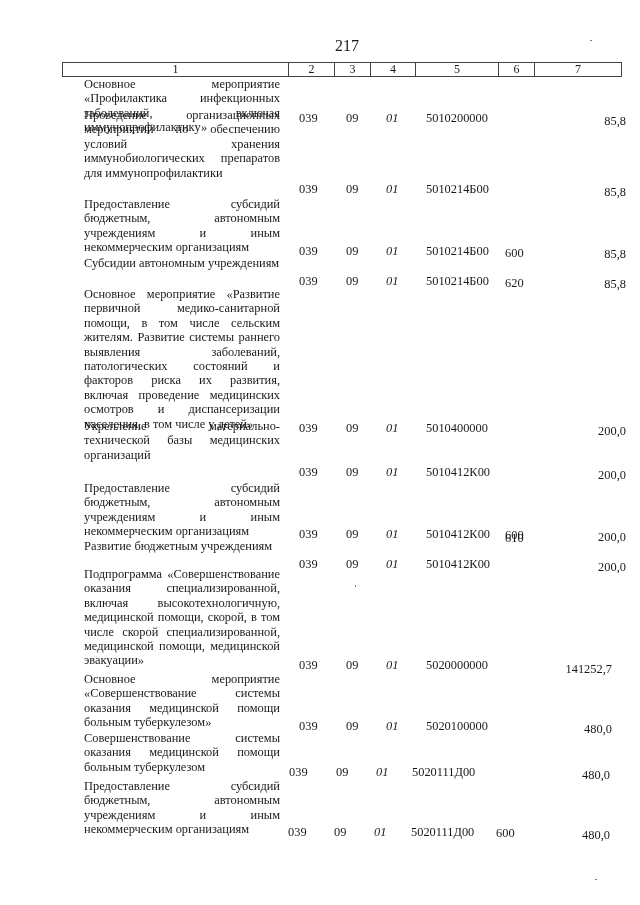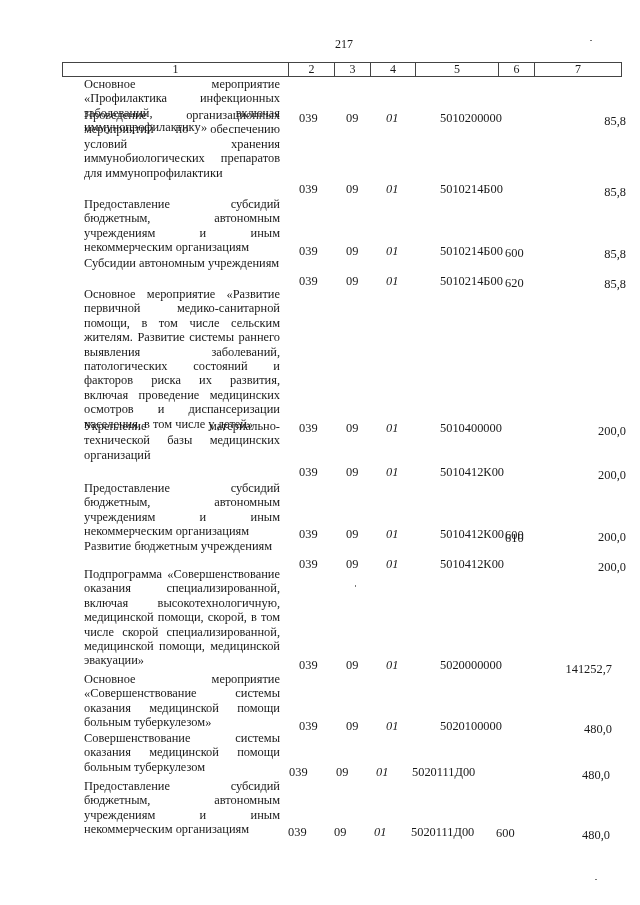--- a/index.html
+++ b/index.html
@@ -3,21 +3,21 @@
   <meta charset="utf-8">
   <style>
     html, body { margin: 0; padding: 0; background: #ffffff; }
     body {
       width: 640px; height: 905px; position: relative; overflow: hidden;
       font-family: "Liberation Serif", "DejaVu Serif", serif;
       color: #1a1a1a;
     }
     .page-number {
       position: absolute; left: 335px; top: 37px;
-      font-size: 12px;
+      font-size: 16px;
     }
     .speck { position: absolute; width: 2px; height: 1px; background: #777; }
     .header-row {
       position: absolute; left: 62px; top: 62px; width: 560px; height: 15px;
       border: 1px solid #444; box-sizing: border-box;
       display: flex; font-size: 12px;
     }
     .header-row div {
       border-right: 1px solid #444; box-sizing: border-box;
       text-align: center; line-height: 13px;
@@ -35,21 +35,21 @@
     .desc {
       position: absolute; left: 84px; width: 196px;
       font-size: 12.4px; line-height: 14.4px;
       text-align: justify; text-align-last: left;
       hyphens: none;
     }
     .cell { position: absolute; font-size: 12.4px; white-space: nowrap; }
     .c2 { left: 299px; }
     .c3 { left: 346px; }
     .c4 { left: 386px; font-style: italic; }
-    .c5 { left: 440px; }
+    .c5 { left: 426px; }
     .c6 { left: 505px; }
     .c7 { right: 14px; text-align: right; }
   </style>
 </head>
 <body>
 
 <div class="page-number">217</div>
 
 <span class="speck" style="left:590px;top:40px;"></span>
 <span class="speck" style="left:355px;top:585px;width:1px;height:2px;"></span>

